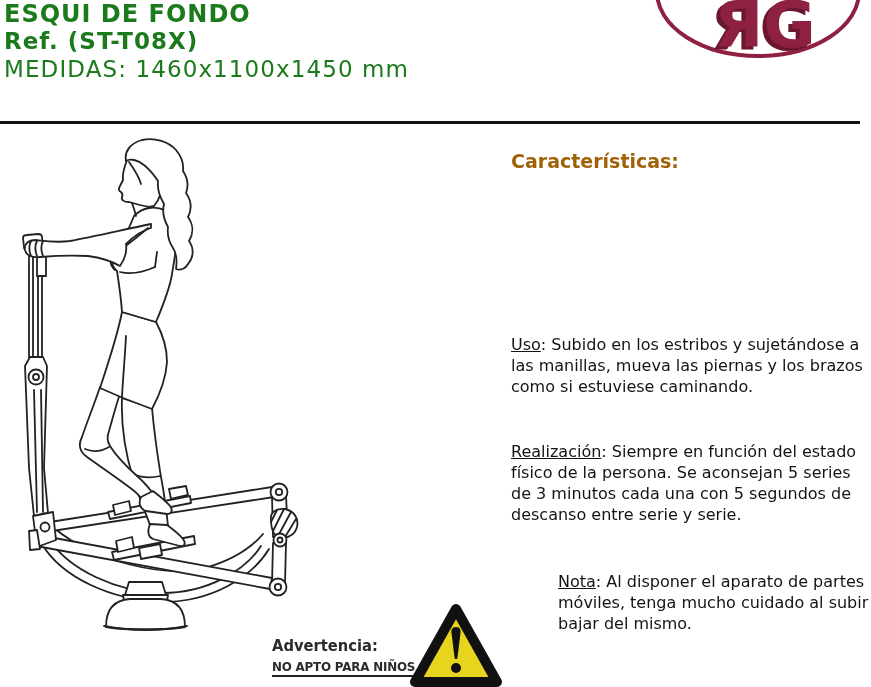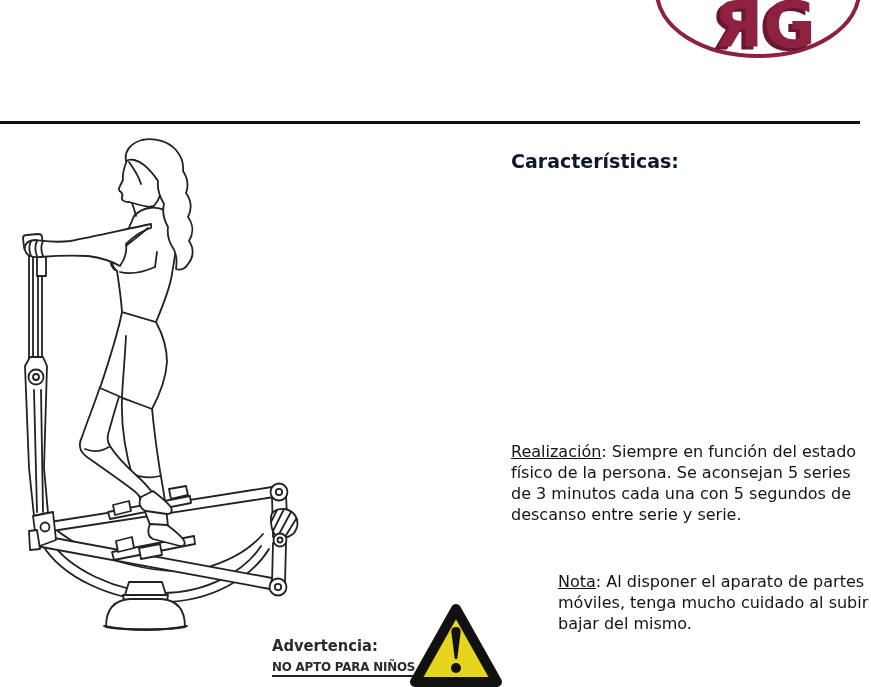--- a/index.html
+++ b/index.html
@@ -8,35 +8,40 @@
   
   .title-block{position:absolute;left:4px;top:1px;color:#1b7a1b;}
   .title-line1{font-size:24px;font-weight:bold;line-height:27px;letter-spacing:1px;}
   .title-line2{font-size:23px;font-weight:bold;line-height:27px;letter-spacing:1px;}
   .title-line3{font-size:23px;font-weight:normal;line-height:28px;letter-spacing:1.1px;}
   .logo-svg{position:absolute;left:650px;top:0px;width:221px;height:62px;overflow:hidden;}
   .separator{position:absolute;left:0;top:121px;width:860px;height:3px;background:#111;}
   
   .figure-svg{position:absolute;left:0px;top:130px;width:320px;height:510px;}
   
-  .char-heading{position:absolute;left:511px;top:150px;font-size:19px;font-weight:bold;color:#0f172a;}
+  .char-heading{position:absolute;left:511px;top:150px;font-size:19px;font-weight:bold;color:#a16207;}
   .char-p{position:absolute;left:511px;width:356px;font-size:16px;line-height:21px;color:#141414;}
   .char-p .lead{text-decoration:underline;}
   .p1{top:181px;} .p2{top:318px;} .p3{top:425px;} .p4{top:555px;margin-left:47px;}
   
   .warning-block{position:absolute;left:272px;top:637px;color:#2b2b2b;transform:scaleX(.95);transform-origin:left top;}
   .warning-title{font-size:15.5px;font-weight:bold;line-height:19px;}
   .warning-sub{display:inline-block;font-size:12.5px;font-weight:bold;border-bottom:2px solid #222;padding-bottom:1px;letter-spacing:-.2px;}
   .warning-tri{position:absolute;left:400px;top:598px;width:108px;height:89px;}
 </style>
 </head>
 <body>
 
 <div id="page">
 
+  <div class="title-block">
+    <div class="title-line1">ESQUI DE FONDO</div>
+    <div class="title-line2">Ref. (ST-T08X)</div>
+    <div class="title-line3">MEDIDAS: 1460x1100x1450 mm</div>
+  </div>
 
   <svg class="logo-svg" viewBox="650 0 221 62" aria-hidden="true">
     <ellipse cx="758" cy="-8" rx="101" ry="64" fill="none" stroke="#8e2140" stroke-width="4"></ellipse>
     <g font-family="'DejaVu Sans',sans-serif" font-weight="bold" font-size="64">
       <text x="710" y="50" fill="#6b1630">ЯG</text>
       <text x="714" y="47" fill="#8e2140">ЯG</text>
     </g>
   </svg>
 
   <div class="separator"></div>
@@ -120,20 +125,21 @@
       <path fill="none" d="M31,241 C 29,245 29,251 31,256"></path>
       <path fill="none" d="M37,241 C 35,245 35,251 37,256"></path>
       <path fill="none" d="M43,241 C 41,245 41,251 43,256"></path>
       <path fill="none" d="M148,228 C 141,234 133,240 127,245"></path>
     </g>
   </svg>
 
   <div class="char-heading">Características:</div>
 
 
+  <p class="char-p p2"><span class="lead">Uso</span><span>: Subido en los estribos y sujetándose a las manillas, mueva las piernas y los brazos como si estuviese caminando.</span></p>
 
   <p class="char-p p3"><span class="lead">Realización</span><span>: Siempre en función del estado físico de la persona. Se aconsejan 5 series de 3 minutos cada una con 5 segundos de descanso entre serie y serie.</span></p>
 
   <p class="char-p p4"><span class="lead">Nota</span><span>: Al disponer el aparato de partes móviles, tenga mucho cuidado al subir y bajar del mismo.</span></p>
 
   <div class="warning-block">
     <div class="warning-title">Advertencia:</div>
     <span class="warning-sub">NO APTO PARA NIÑOS</span>
   </div>
 

